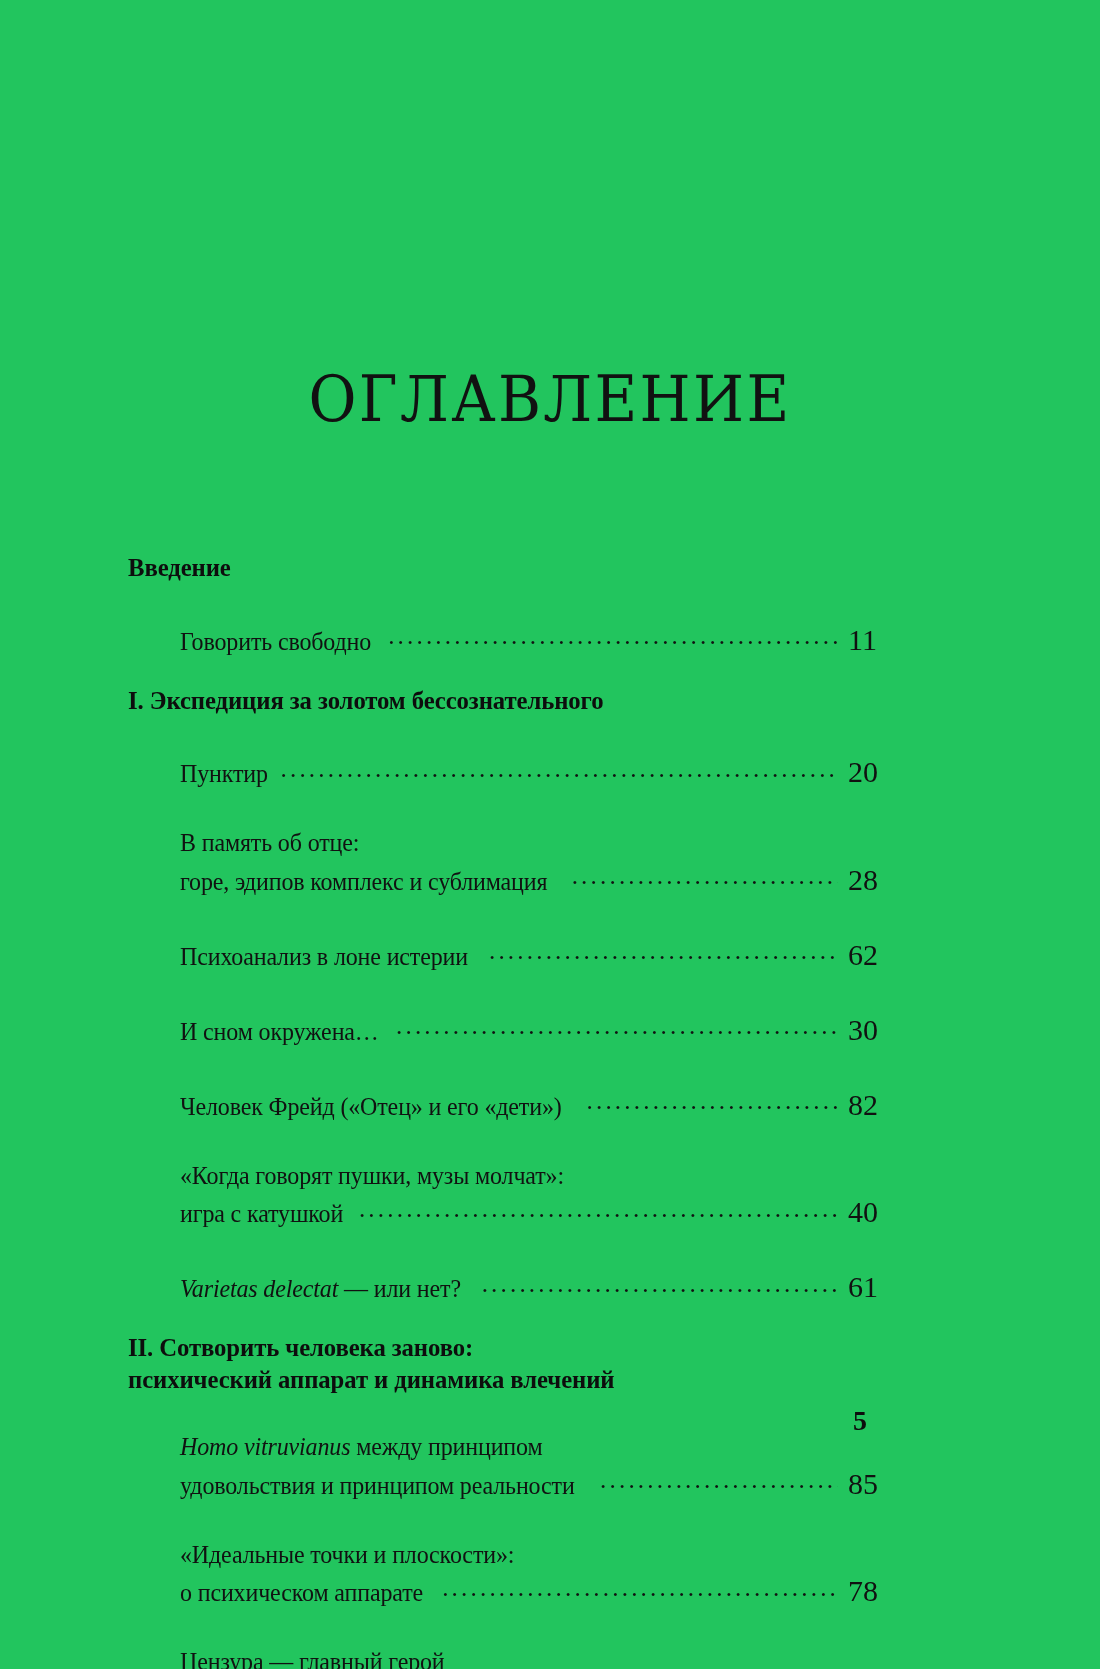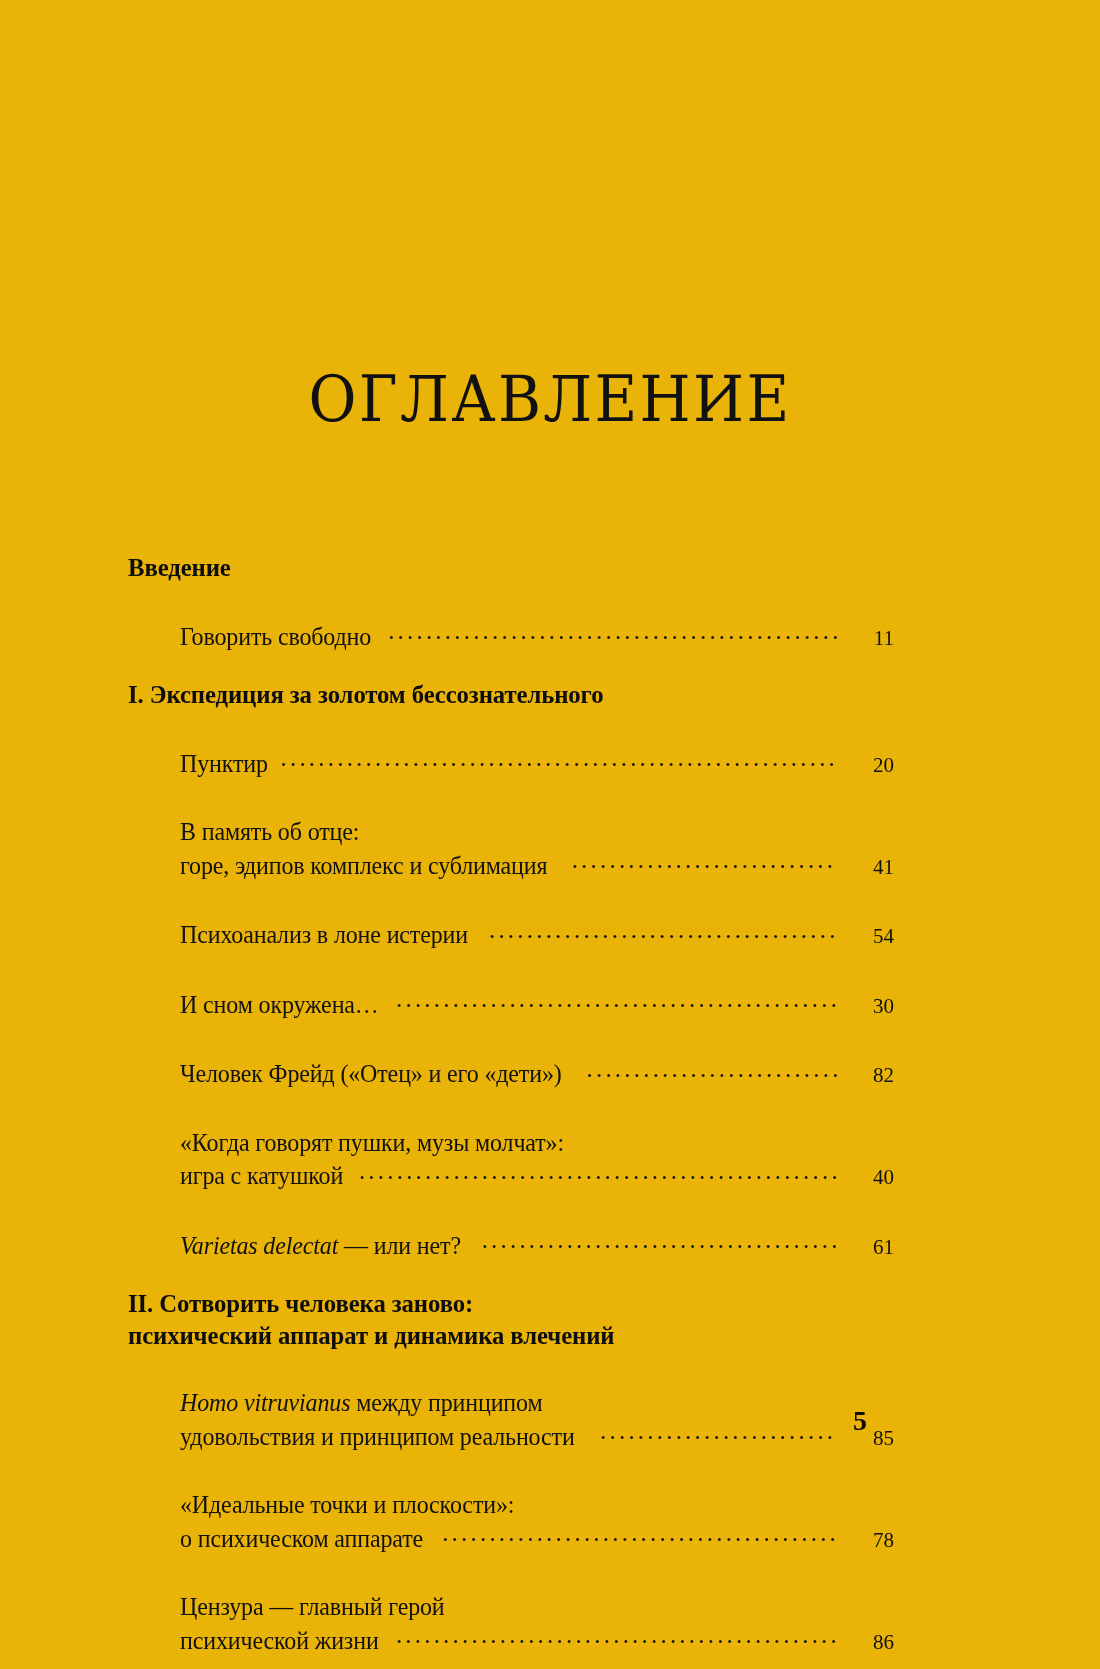--- a/index.html
+++ b/index.html
@@ -12,21 +12,21 @@
     height: 1669px;
     position: relative;
     font-family: "Liberation Serif", "DejaVu Serif", serif;
     color: #101010;
     overflow: hidden;
   }
 
   .page {
     position: absolute;
     inset: 0;
-    background: #eab308;
+    background: #22c55e;
   }
 
   
   .toc-title {
     position: absolute;
     top: 368px;
     left: 0;
     width: 1100px;
     text-align: center;
     font-size: 63px;
@@ -104,22 +104,22 @@
     line-height: 1em;
     color: #111111;
     position: absolute;
     bottom: 0.06em;
     left: 0;
     white-space: nowrap;
   }
 
   .pagenum {
     flex: 0 0 46px;
-    text-align: right;
-    font-size: 21px;
+    text-align: left;
+    font-size: 30px;
     color: #111111;
     padding-left: 4px;
   }
 
   
   .group + .group { margin-top: 26px; }
 
   
   .folio {
     position: absolute;
@@ -170,29 +170,29 @@
           </div>
         </div>
 
         <div class="entry">
           <div class="entry-line nopage">
             <span class="etext">В память об отце:</span>
           </div>
           <div class="entry-line">
             <span class="etext">горе, эдипов комплекс и сублимация</span>
             <span class="leader"></span>
-            <span class="pagenum">41</span>
+            <span class="pagenum">28</span>
           </div>
         </div>
 
         <div class="entry">
           <div class="entry-line">
             <span class="etext">Психоанализ в лоне истерии</span>
             <span class="leader"></span>
-            <span class="pagenum">54</span>
+            <span class="pagenum">62</span>
           </div>
         </div>
 
         <div class="entry">
           <div class="entry-line">
             <span class="etext">И сном окружена…</span>
             <span class="leader"></span>
             <span class="pagenum">30</span>
           </div>
         </div>

